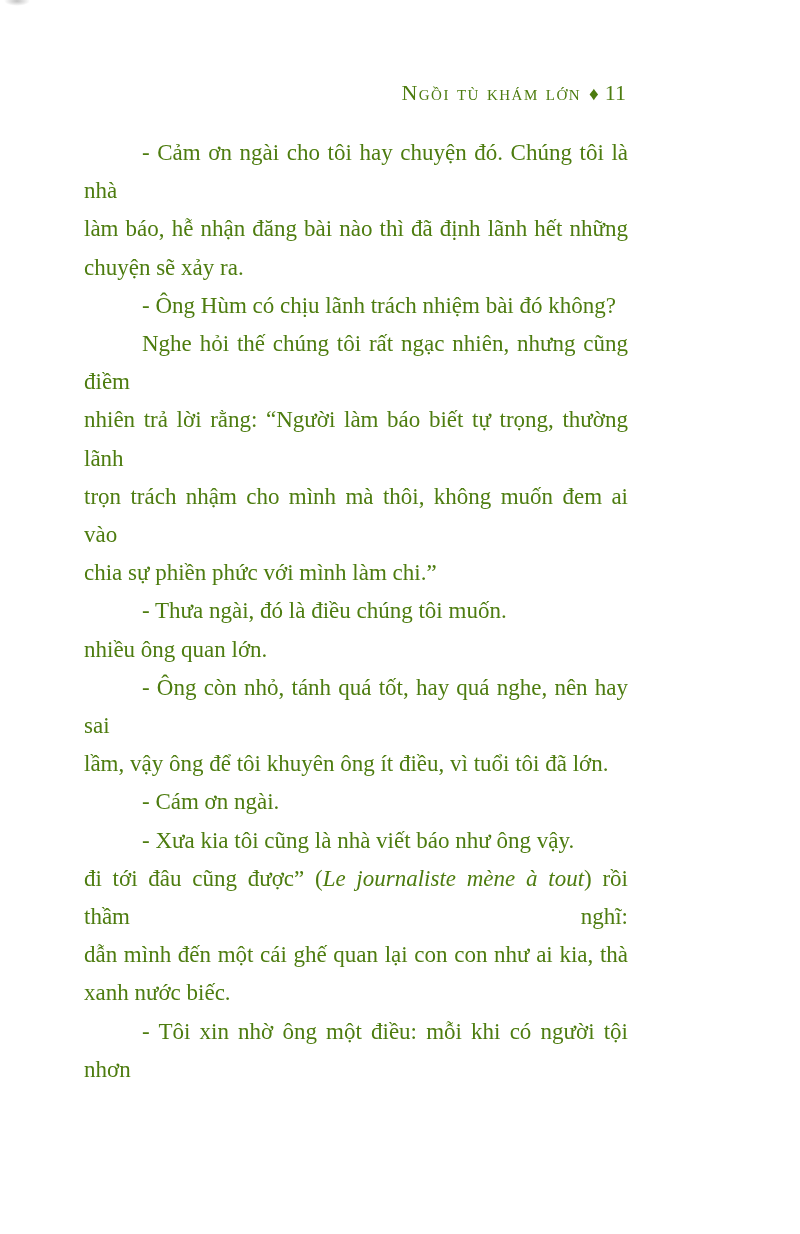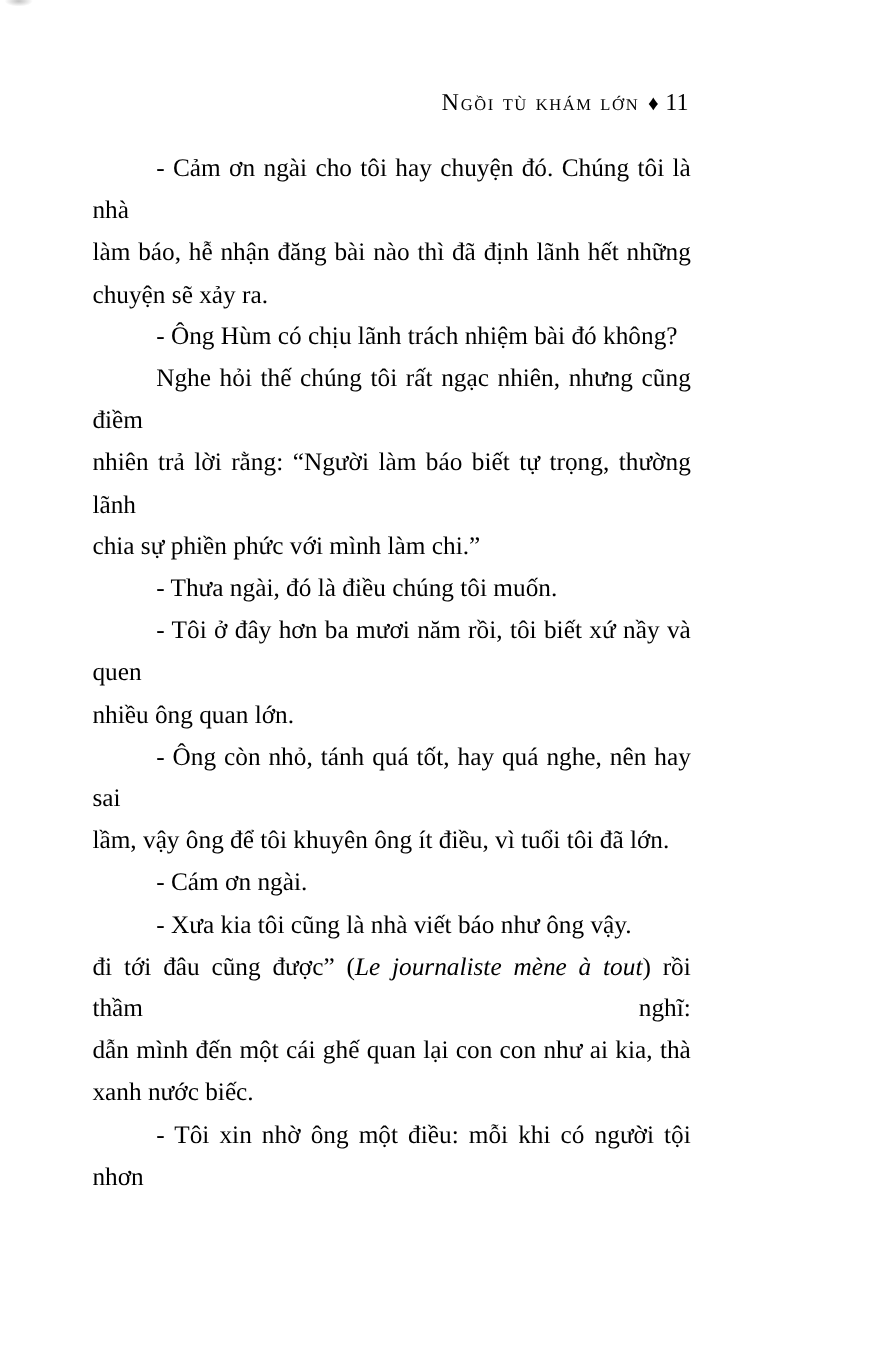--- a/index.html
+++ b/index.html
@@ -7,21 +7,21 @@
     padding: 0;
     background: #ffffff;
   }
   .page {
     position: relative;
     width: 714px;
     height: 1234px;
     background: #ffffff;
     overflow: hidden;
     font-family: "Liberation Serif", "DejaVu Serif", serif;
-    color: #000000;
+    color: #4d7c0f;
   }
   .scan-smudge {
     position: absolute;
     top: -4px;
     left: 4px;
     width: 26px;
     height: 10px;
     background: radial-gradient(ellipse at center, rgba(120,120,120,0.45), rgba(120,120,120,0) 70%);
     border-radius: 50%;
   }
@@ -88,27 +88,27 @@
         <div class="line first"><span>- Cảm ơn ngài cho tôi hay chuyện đó. Chúng tôi là nhà</span></div>
         <div class="line"><span>làm báo, hễ nhận đăng bài nào thì đã định lãnh hết những</span></div>
         <div class="line last"><span>chuyện sẽ xảy ra.</span></div>
       </div>
       <div class="para">
         <div class="line first last"><span>- Ông Hùm có chịu lãnh trách nhiệm bài đó không?</span></div>
       </div>
       <div class="para">
         <div class="line first"><span>Nghe hỏi thế chúng tôi rất ngạc nhiên, nhưng cũng điềm</span></div>
         <div class="line"><span>nhiên trả lời rằng: “Người làm báo biết tự trọng, thường lãnh</span></div>
+        <div class="line"><span>trọn trách nhậm cho mình mà thôi, không muốn đem ai vào</span></div>
         <div class="line last"><span>chia sự phiền phức với mình làm chi.”</span></div>
       </div>
       <div class="para">
         <div class="line first last"><span>- Thưa ngài, đó là điều chúng tôi muốn.</span></div>
       </div>
       <div class="para">
-        <div class="line first"><span>- Tôi ở đây hơn ba mươi năm rồi, tôi biết xứ nầy và quen</span></div>
         <div class="line last"><span>nhiều ông quan lớn.</span></div>
       </div>
       <div class="para">
         <div class="line first"><span>- Ông còn nhỏ, tánh quá tốt, hay quá nghe, nên hay sai</span></div>
         <div class="line last"><span>lầm, vậy ông để tôi khuyên ông ít điều, vì tuổi tôi đã lớn.</span></div>
       </div>
       <div class="para">
         <div class="line first last"><span>- Cám ơn ngài.</span></div>
       </div>
       <div class="para">

